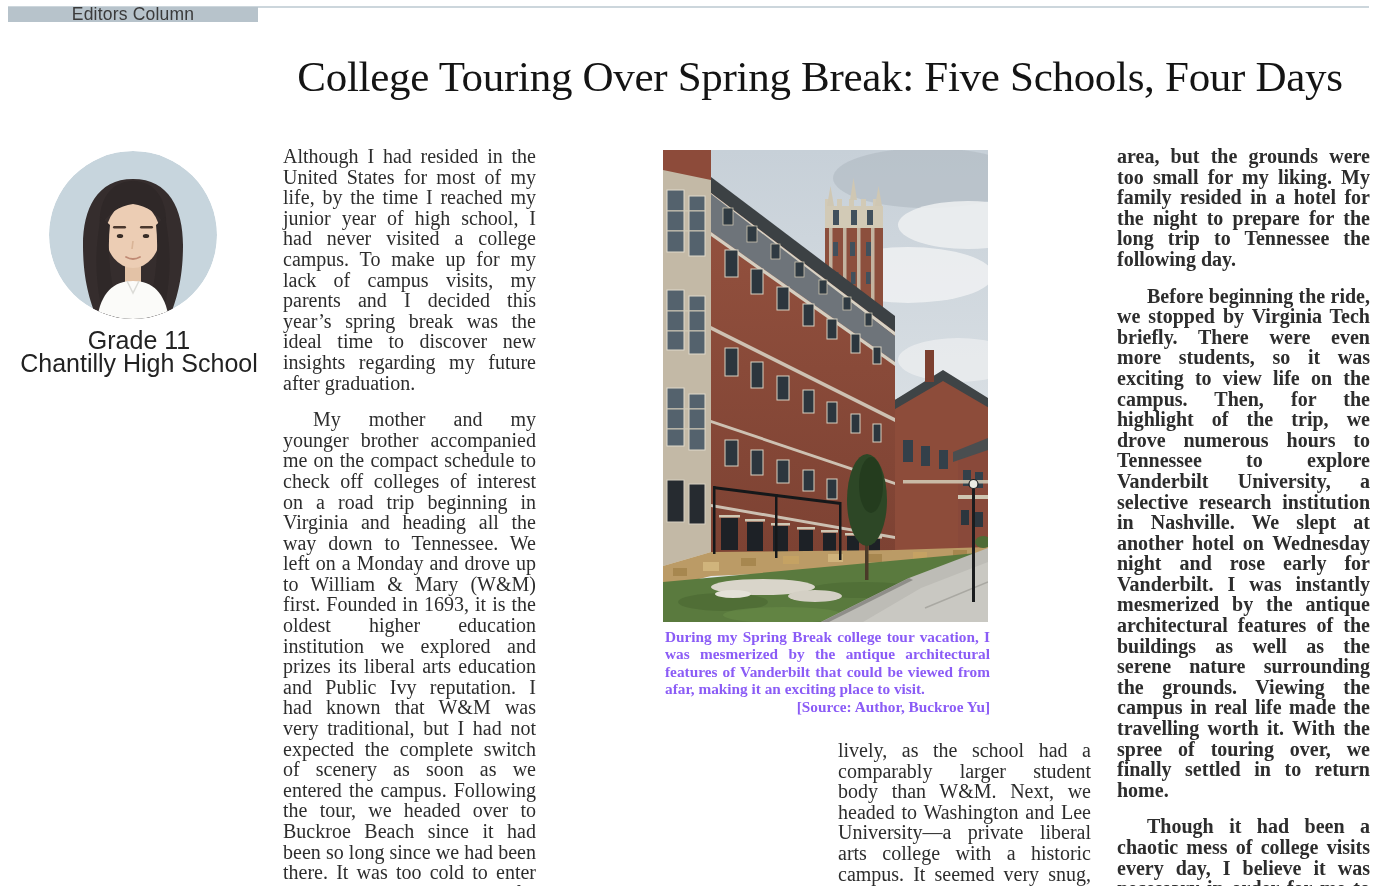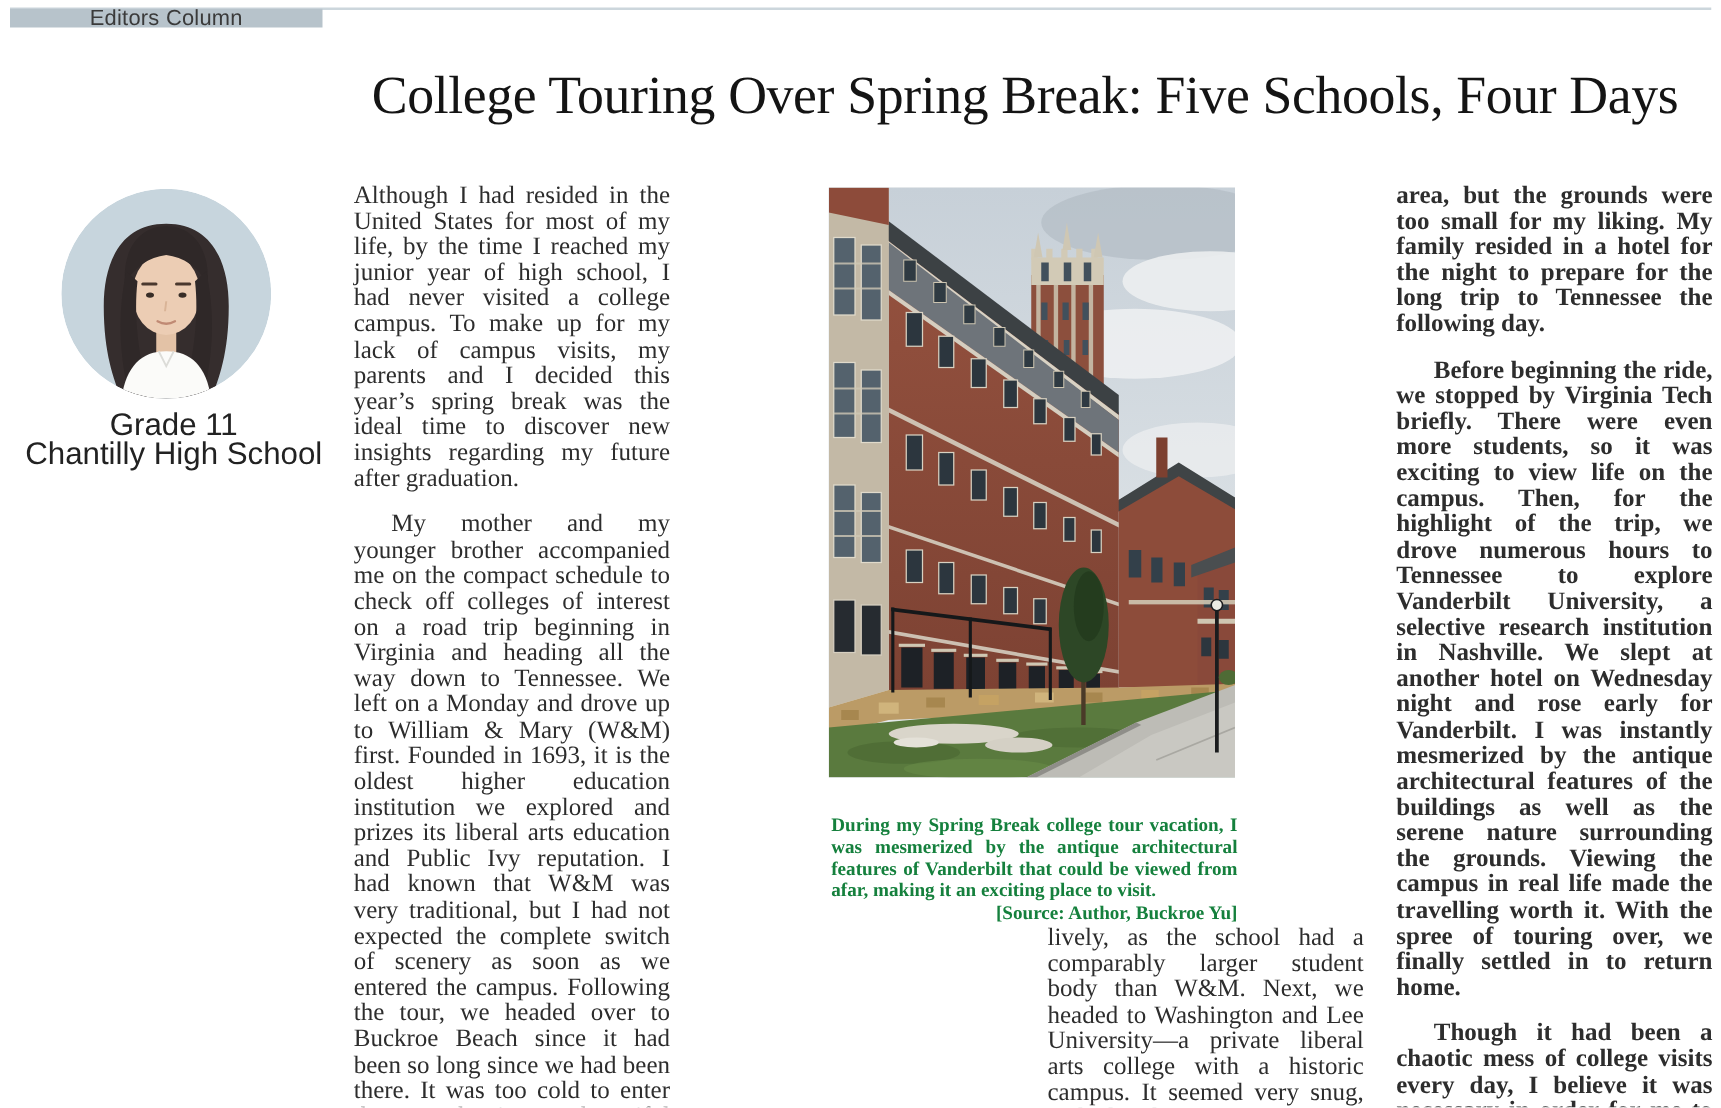--- a/index.html
+++ b/index.html
@@ -53,23 +53,23 @@
   .col2 { left:561px; top:740px; height:146px; }
   .col3 { left:838px; top:740px; height:146px; }
   .col4 { left:1117px; top:146px; height:740px;font-weight:bold; }
   
   .photo {
     position:absolute; left:663px; top:150px; width:325px; height:472px;
     overflow:hidden; background:#cfd6dc;
   }
   .photo svg { display:block; width:100%; height:100%; }
   .caption {
-    position:absolute; left:665px; top:652px; width:325px;
+    position:absolute; left:665px; top:628px; width:325px;
     font-weight:700; font-size:15.3px; line-height:17.4px;
-    text-align:justify; color:#15803d;
+    text-align:justify; color:#8b5cf6;
   }
   .caption .credit { display:block; text-align:right; }
 </style>
 </head>
 <body>
 
 <div class="page">
 
   <div class="top-rule"></div>
 

